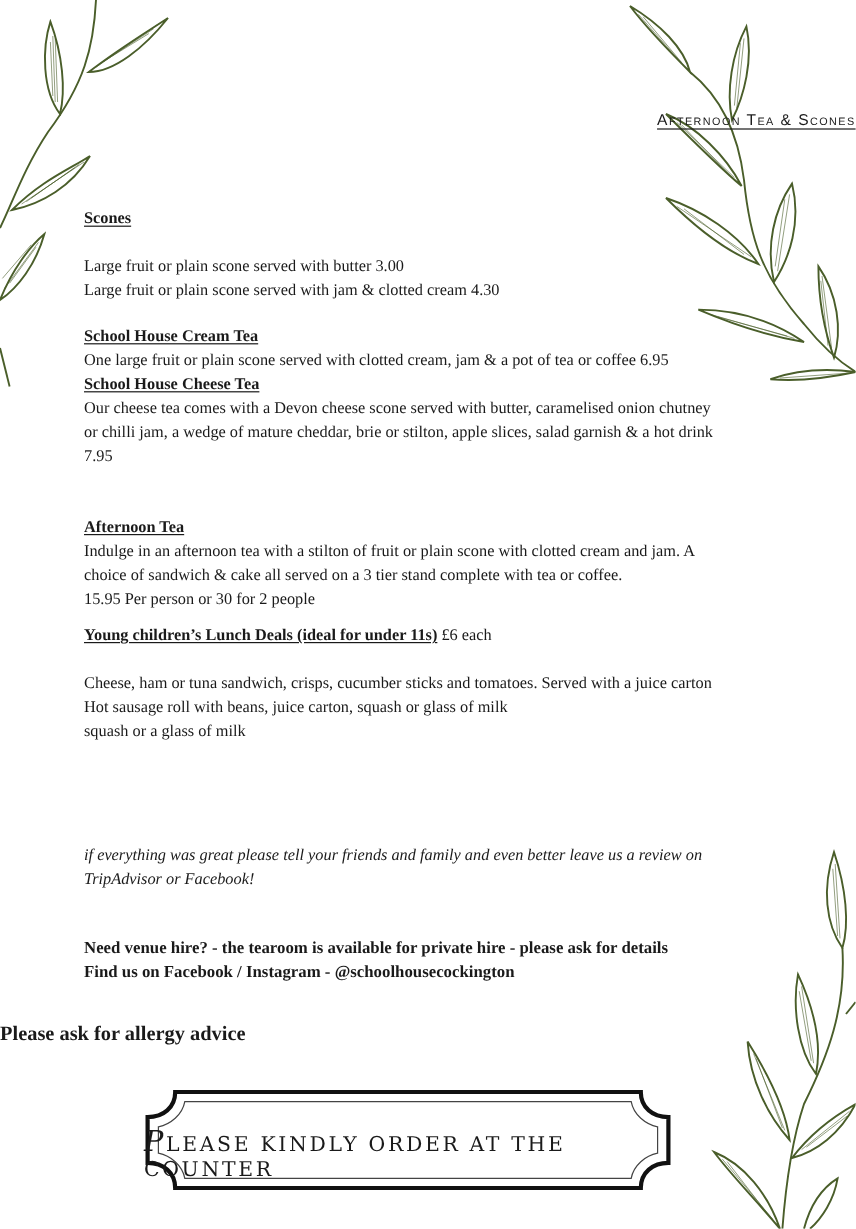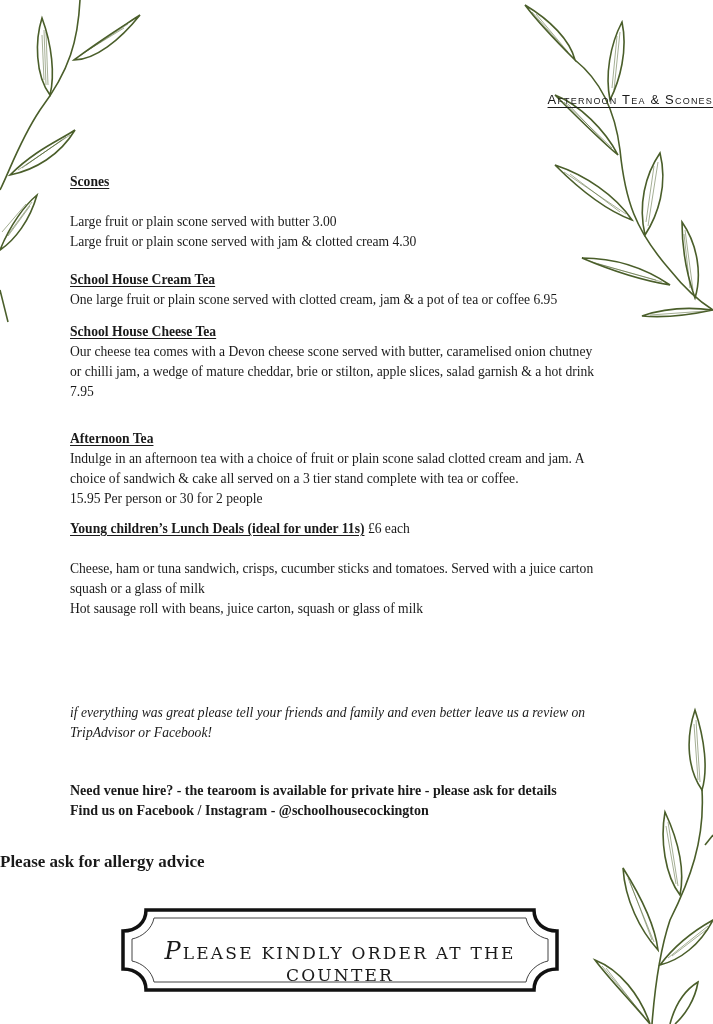--- a/index.html
+++ b/index.html
@@ -19,21 +19,21 @@
     .line { display: block; }
     .sect { position: absolute; left: 58px; width: 600px; font-size: 13.6px; line-height: 20px; margin-left: 12px; }
     .italic { font-style: italic; }
     .bold { font-weight: 700; }
     .allergy {
       position: absolute; left: 0; right: 0; top: 852px; text-align: left;
       font-size: 17px; font-weight: 600;
     }
     .sign { position: absolute; left: 120px; top: 907px; width: 440px; height: 86px; }
     .sign-text {
-      position: absolute; left: 0; right: 0; top: 30px; text-align: center;
+      position: absolute; left: 0; right: 0; top: 30px; text-align: left;
       font-family: "DejaVu Serif", serif; font-size: 17px; letter-spacing: 2.2px;
     }
     .sign-text .cap { font-size: 24px; font-style: italic; }
   </style>
 </head>
 <body>
 
 <svg class="leaf-art" style="left:0;top:0" width="150" height="330" viewBox="0 0 150 330">
   <g fill="none" stroke="#4a5e2a" stroke-width="1.6">
     <path d="M80 0 C78 40 70 70 40 110 C20 140 10 170 0 190"></path>
@@ -104,43 +104,43 @@
   <span class="line" style="height:20px"></span>
   <span class="line">Large fruit or plain scone served with butter 3.00</span>
   <span class="line">Large fruit or plain scone served with jam &amp; clotted cream 4.30</span>
 </div>
 
 <div class="sect" style="top:270px">
   <span class="line heading">School House Cream Tea</span>
   <span class="line">One large fruit or plain scone served with clotted cream, jam &amp; a pot of tea or coffee 6.95</span>
 </div>
 
-<div class="sect" style="top:322px">
+<div class="sect" style="top:310px">
   <span class="line heading">School House Cheese Tea</span>
   <span class="line">Our cheese tea comes with a Devon cheese scone served with butter, caramelised onion chutney</span>
   <span class="line">or chilli jam, a wedge of mature cheddar, brie or stilton, apple slices, salad garnish &amp; a hot drink</span>
   <span class="line">7.95</span>
 </div>
 
 <div class="sect" style="top:429px">
   <span class="line heading">Afternoon Tea</span>
-  <span class="line">Indulge in an afternoon tea with a choice of fruit or plain scone salad clotted cream and jam. A</span>
+  <span class="line">Indulge in an afternoon tea with a stilton of fruit or plain scone with clotted cream and jam. A</span>
   <span class="line">choice of sandwich &amp; cake all served on a 3 tier stand complete with tea or coffee.</span>
   <span class="line">15.95 Per person or 30 for 2 people</span>
 </div>
 
 <div class="sect" style="top:519px">
   <span class="line">
     <span class="heading">Young children’s Lunch Deals (ideal for under 11s)</span>
     <span>£6 each</span>
   </span>
   <span class="line" style="height:20px"></span>
   <span class="line">Cheese, ham or tuna sandwich, crisps, cucumber sticks and tomatoes. Served with a juice carton</span>
+  <span class="line">Hot sausage roll with beans, juice carton, squash or glass of milk</span>
   <span class="line">squash or a glass of milk</span>
-  <span class="line">Hot sausage roll with beans, juice carton, squash or glass of milk</span>
 </div>
 
 <div class="sect italic" style="top:703px">
   <span class="line">if everything was great please tell your friends and family and even better leave us a review on</span>
   <span class="line">TripAdvisor or Facebook!</span>
 </div>
 
 <div class="sect bold" style="top:781px;font-size:14px">
   <span class="line">Need venue hire? - the tearoom is available for private hire - please ask for details</span>
   <span class="line">Find us on Facebook / Instagram - @schoolhousecockington</span>

